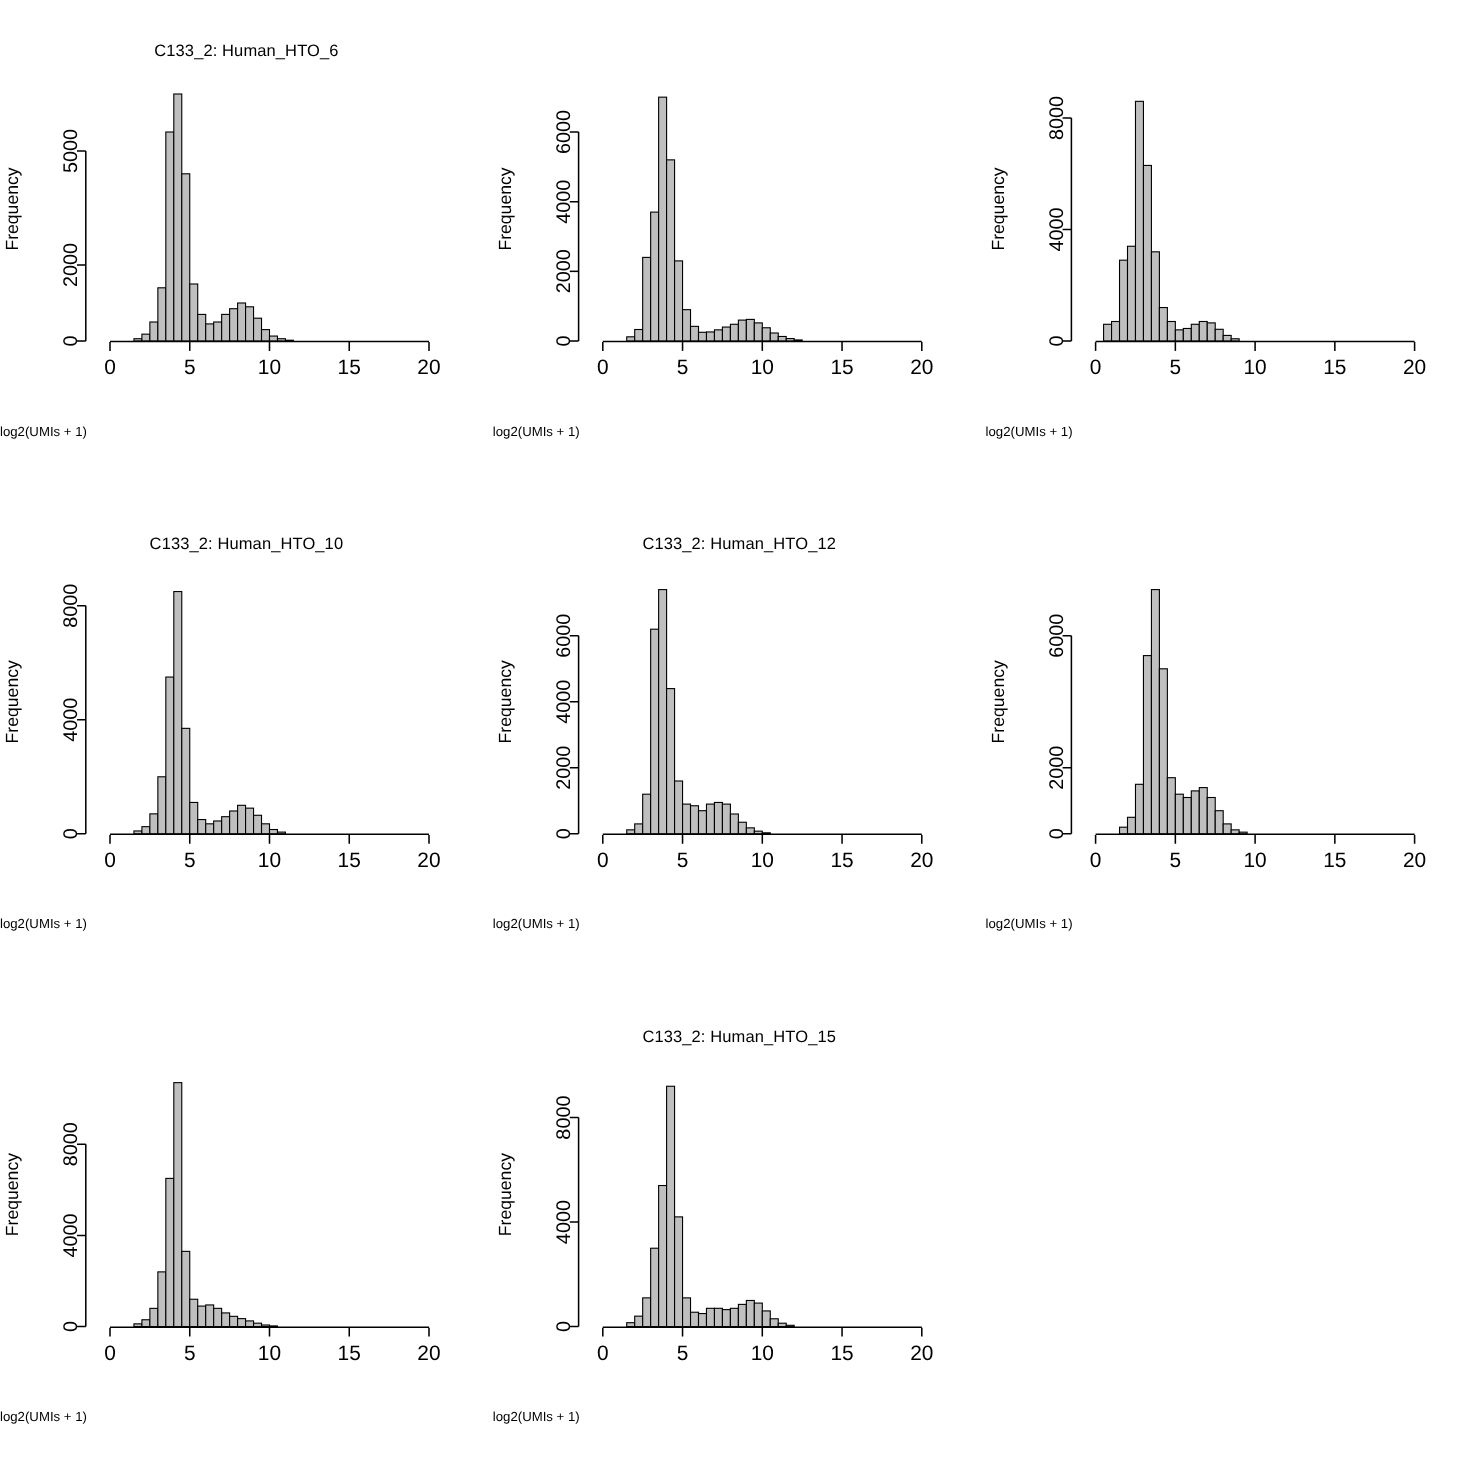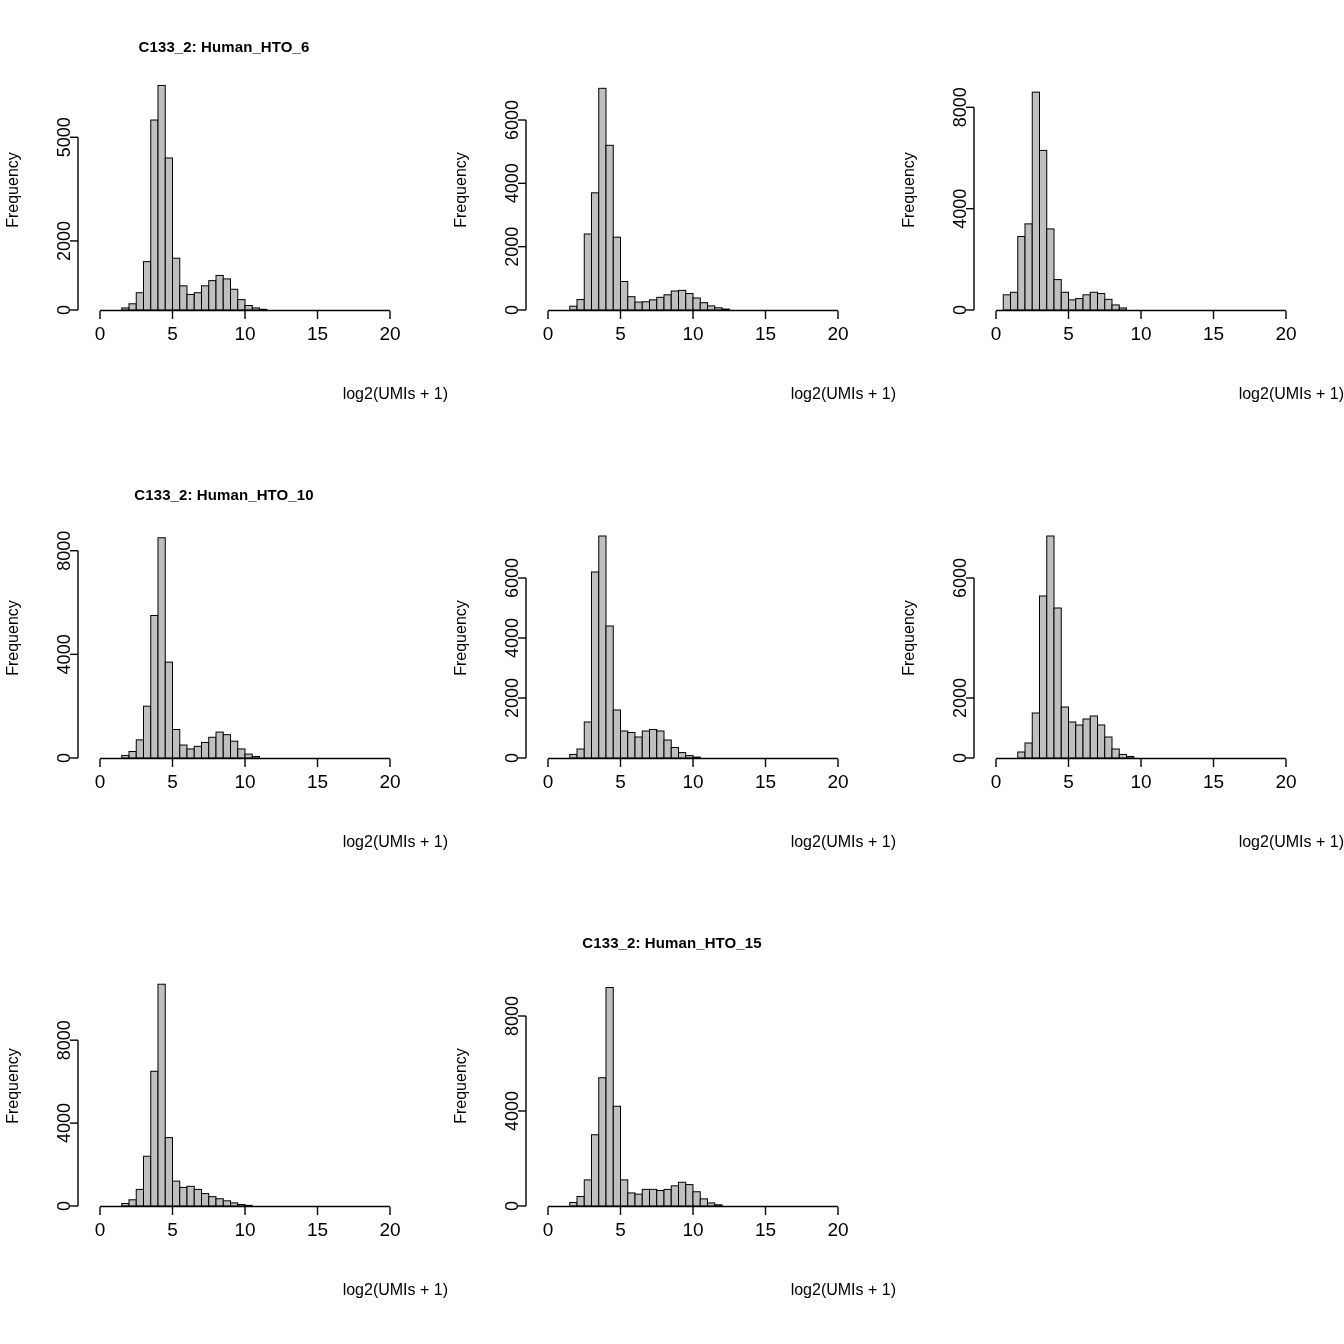--- a/index.html
+++ b/index.html
@@ -27,21 +27,21 @@
     height: 448px;
   }
   .panel.empty { visibility: hidden; }
   .panel-title {
     position: absolute;
     top: 38px;
     left: 0;
     width: 448px;
     text-align: center;
     font-size: 15px;
-    font-weight: bold;
+    font-weight: normal;
     letter-spacing: 0.1px;
   }
   .plot-area {
     position: absolute;
     left: 0;
     top: 60px;
     width: 448px;
     height: 320px;
   }
   .ylabel {
@@ -58,22 +58,22 @@
   .ylabel span {
     transform: rotate(-90deg);
     white-space: nowrap;
     display: block;
   }
   .xlabel {
     position: absolute;
     top: 385px;
     left: 0;
     width: 448px;
-    text-align: right;
-    font-size: 16px;
+    text-align: left;
+    font-size: 12px;
   }
   svg { display: block; }
   text { font-family: "Liberation Sans", sans-serif; }
 </style>
 </head>
 <body>
 
 <div id="grid">
     <div class="panel">
       <div class="panel-title">C133_2: Human_HTO_6</div>
@@ -263,20 +263,21 @@
         <line x1="78" x2="78" y1="250" y2="42.72727272727275" stroke="#000000" stroke-width="1.4"></line>
         <line x1="70" x2="78" y1="250" y2="250" stroke="#000000" stroke-width="1.4"></line>
         <text x="64" y="250" text-anchor="middle" font-size="18" fill="#000000" transform="rotate(-90 64 250)" dy="6">0</text>
         <line x1="70" x2="78" y1="146.36363636363637" y2="146.36363636363637" stroke="#000000" stroke-width="1.4"></line>
         <text x="64" y="146.36363636363637" text-anchor="middle" font-size="18" fill="#000000" transform="rotate(-90 64 146.36363636363637)" dy="6">4000</text>
         <line x1="70" x2="78" y1="42.72727272727275" y2="42.72727272727275" stroke="#000000" stroke-width="1.4"></line>
         <text x="64" y="42.72727272727275" text-anchor="middle" font-size="18" fill="#000000" transform="rotate(-90 64 42.72727272727275)" dy="6">8000</text>
       </svg>
     </div>
     <div class="panel">
+      <div class="panel-title">C133_2: Human_HTO_12</div>
       <div class="ylabel">
         <span>Frequency</span>
       </div>
       <div class="xlabel">log2(UMIs + 1)</div>
       <svg width="448" height="320" class="plot-area">
         <g>
           <rect x="121.75" y="246.40" width="7.25" height="3.60" fill="#bfbfbf" stroke="#000000" stroke-width="1"></rect>
           <rect x="129.00" y="241.00" width="7.25" height="9.00" fill="#bfbfbf" stroke="#000000" stroke-width="1"></rect>
           <rect x="136.25" y="214.00" width="7.25" height="36.00" fill="#bfbfbf" stroke="#000000" stroke-width="1"></rect>
           <rect x="143.50" y="64.00" width="7.25" height="186.00" fill="#bfbfbf" stroke="#000000" stroke-width="1"></rect>

